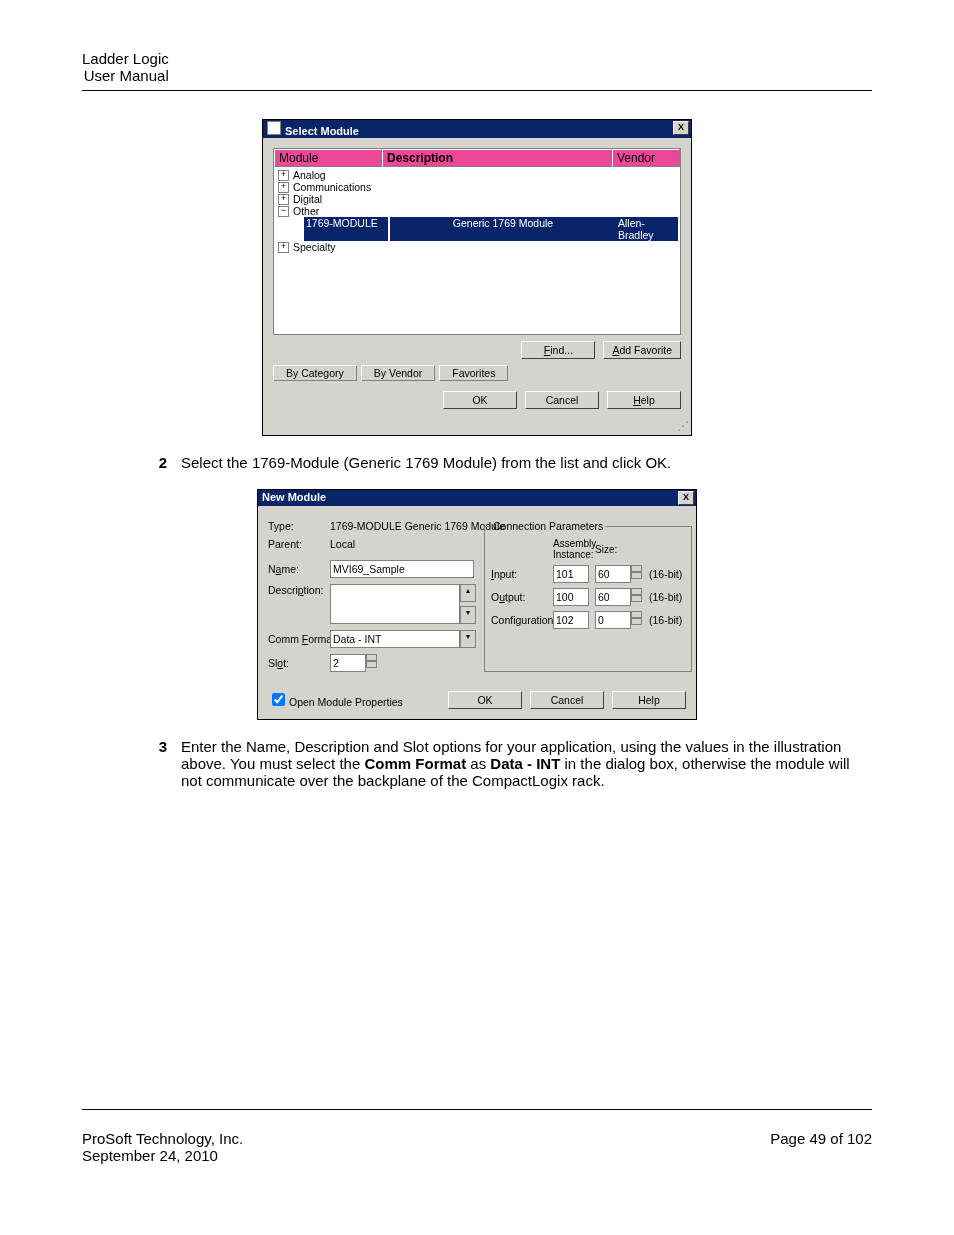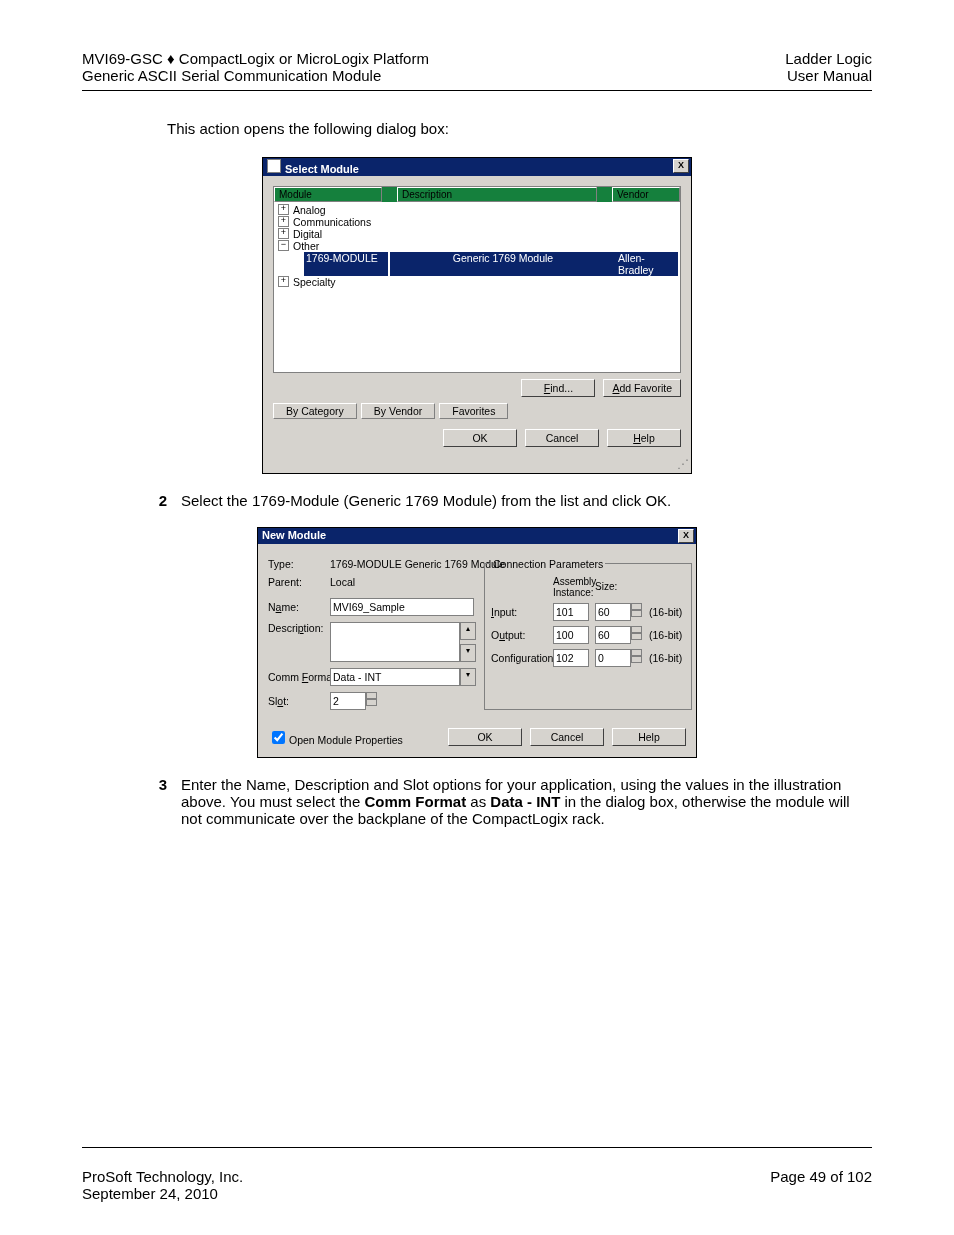--- a/index.html
+++ b/index.html
@@ -86,23 +86,22 @@
   }
   .dlg-body { padding: 10px; }
   .tree-box {
     background: #fff;
     border: 1px solid #808080;
     height: 185px;
     overflow: hidden;
   }
   .tree-header {
     display: flex;
-    background: #15803d;
-    font-size: 10px;
-    gap: 15px;
+    background: #ec4899;
+    font-size: 12px;
   }
   .th-cell {
     padding: 1px 4px;
     border: 1px solid #fff;
     border-right-color: #808080;
     border-bottom-color: #808080;
   }
   .tree-content {
     padding: 2px 2px;
     font-size: 10.5px;
@@ -220,43 +219,38 @@
   .chk { margin-right: 4px; }
   .u { text-decoration: underline; }
   .bold { font-weight: bold; }
 </style>
 </head>
 <body>
 
 <div class="page">
 
   <div class="header">
-    <div>
-      <div>MVI69-GSC ♦ CompactLogix or MicroLogix Platform</div>
-      <div>Generic ASCII Serial Communication Module</div>
-    </div>
     <div style="text-align:right;">
       <div>Ladder Logic</div>
       <div>User Manual</div>
     </div>
   </div>
   <hr class="hr hr-top">
 
-  <div class="body-text">This action opens the following dialog box:</div>
 
   <div class="dialog dlg-sel">
     <div class="dlg-title">
       <span><span class="icon-box"></span><span>Select Module</span></span>
       <span class="close-x">X</span>
     </div>
     <div class="dlg-body">
       <div class="tree-box">
         <div class="tree-header">
           <div class="th-cell" style="width:98px;">Module</div>
-          <div class="th-cell" style="flex:1;">Description</div>
+          <div class="th-cell" style="flex:1;font-weight:bold;">Description</div>
           <div class="th-cell" style="width:58px;">Vendor</div>
         </div>
         <div class="tree-content">
           <div class="tree-item">
               <span class="exp-box">+</span>
               <span>Analog</span>
             </div>
           <div class="tree-item">
               <span class="exp-box">+</span>
               <span>Communications</span>

